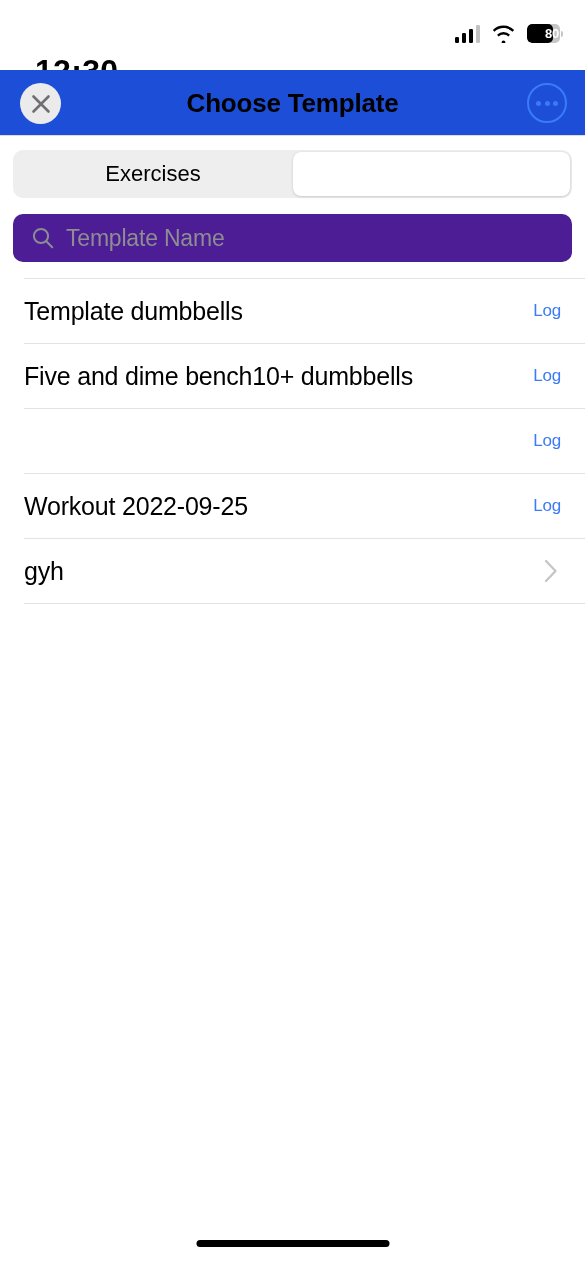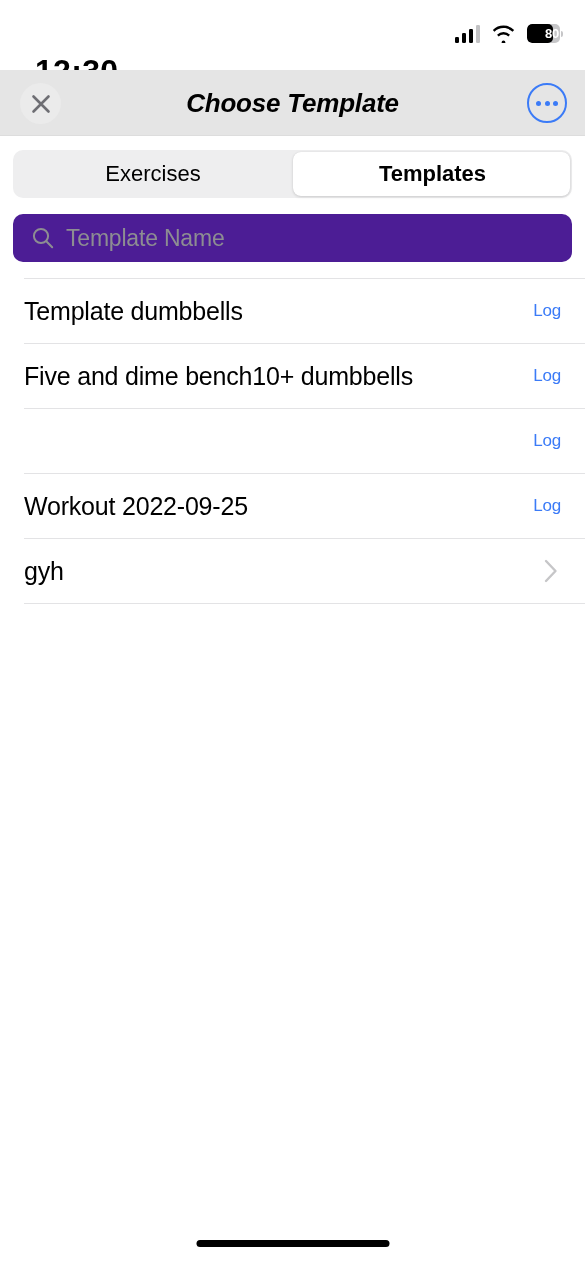--- a/index.html
+++ b/index.html
@@ -51,22 +51,21 @@
     font-size:13px; font-weight:bold; color:#fff; letter-spacing:-0.2px;
   }
   .batt-nub {
     position:absolute; right:0; top:6.5px; width:2.5px; height:6px;
     background:#c6c6c8; border-radius:0 2px 2px 0;
   }
 
   
   .navbar {
     position:absolute; top:70px; left:0; width:585px; height:66px;
-    background:#e5e5e5;
-    font-style:italic;
+    background:#1d4ed8;
   }
   .nav-title {
     position:absolute; left:0; top:0; width:585px; height:66px;
     display:flex; align-items:center; justify-content:center;
     font-size:26px; font-weight:bold; color:#000; letter-spacing:-0.2px;
   }
   .close-btn {
     position:absolute; left:20px; top:13px;
     width:41px; height:41px; border-radius:50%;
     background:#ebebeb;
@@ -194,21 +193,20 @@
       <span></span>
       <span></span>
       <span></span>
     </div>
   </div>
   <div class="nav-sep"></div>
 
   <div class="segmented">
     <div class="seg-pill"></div>
     <div class="seg-item a">Exercises</div>
-    <div class="seg-item b">Templates</div>
   </div>
 
   <div class="searchbar">
     <svg class="search-icon" viewBox="0 0 24 24">
       <circle cx="10" cy="10" r="7.1" fill="none" stroke="#8d8d92" stroke-width="2"></circle>
       <path d="M15.3 15.3 L21.2 21.2" stroke="#8d8d92" stroke-width="2" stroke-linecap="round"></path>
     </svg>
     <div class="search-ph">Template Name</div>
   </div>
 

